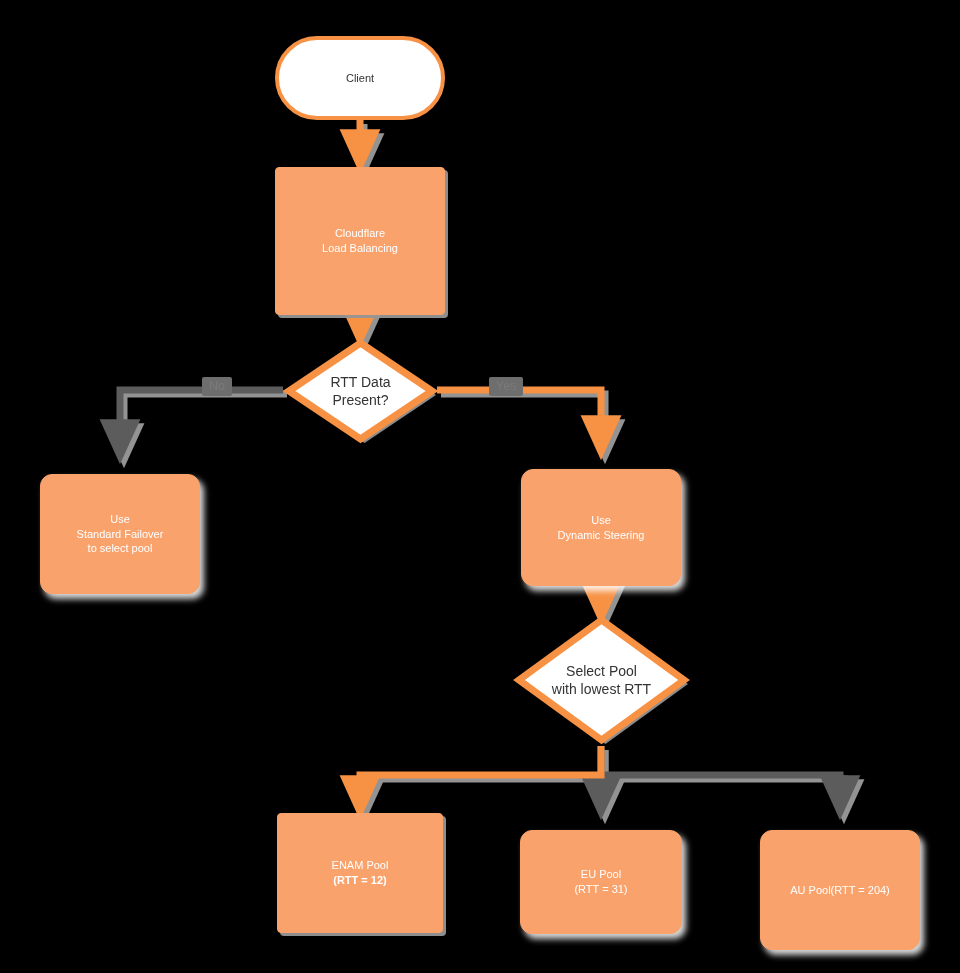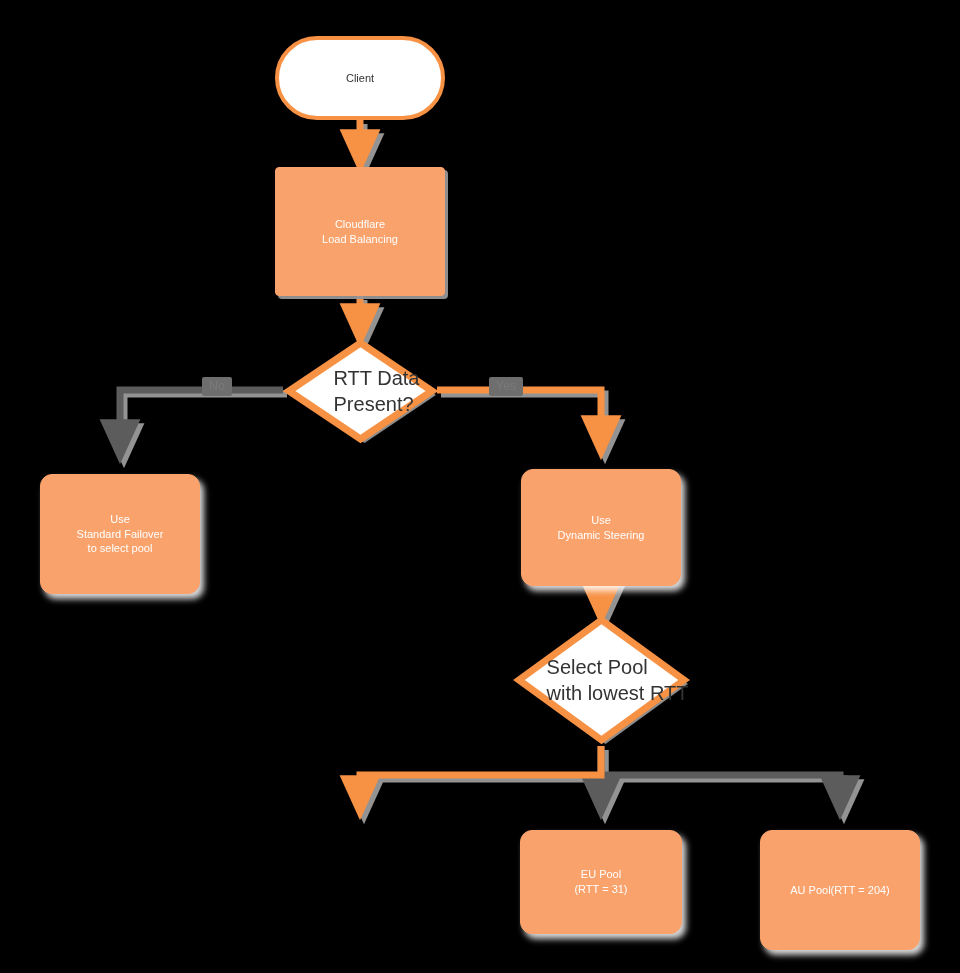--- a/index.html
+++ b/index.html
@@ -54,26 +54,27 @@
     border-radius: 999px;
     border: 4px solid #F79244;
   }
   
   .diamond-wrap {
     position: absolute;
     z-index: 3;
   }
   .diamond-label {
     position: absolute;
-    left: 16px; top: 0;
+    left: 0; top: 0;
     width: 100%; height: 100%;
     display: flex;
     align-items: center;
     justify-content: center;
-    font-size: 20px;
+    text-align: center;
+    font-size: 14px;
     line-height: 1.32;
     color: #333333;
     white-space: pre-line;
     pointer-events: none;
   }
   
   .edge-label {
     position: absolute;
     z-index: 4;
     background: #6E6E6E;
@@ -126,21 +127,21 @@
       <path d="M 437 390 L 601 390 L 601 452" marker-end="url(#arrow-orange)"></path>
       <path d="M 601 570 L 601 618" marker-end="url(#arrow-orange)"></path>
       <path d="M 601 746 L 601 775 L 360 775 L 360 812" marker-end="url(#arrow-orange)"></path>
     </g>
   </svg>
 
   <div class="node node-white stadium" style="left:275px; top:36px; width:170px; height:84px;">
     <span>Client</span>
   </div>
 
-  <div class="node node-fill r-small" style="left:275px; top:167px; width:170px; height:129px;">
+  <div class="node node-fill r-small" style="left:275px; top:167px; width:170px; height:148px;">
     <span>Cloudflare
 Load Balancing</span>
   </div>
 
   <div class="diamond-wrap" style="left:283px; top:336px; width:155px; height:110px;">
     <svg width="155" height="110" viewBox="0 0 155 110">
       <polygon points="77.5,7 149,55 77.5,103 6,55" fill="#9B9B9B" transform="translate(4,4)" opacity="0.9"></polygon>
       <polygon points="77.5,7 149,55 77.5,103 6,55" fill="#FFFFFF" stroke="#F79244" stroke-width="7" stroke-linejoin="miter"></polygon>
     </svg>
     <div class="diamond-label">RTT Data
@@ -160,20 +161,24 @@
 
   <div class="diamond-wrap" style="left:513px; top:614px; width:177px; height:132px;">
     <svg width="177" height="132" viewBox="0 0 177 132">
       <polygon points="88.5,6 171,66 88.5,126 6,66" fill="#9B9B9B" transform="translate(4,4)" opacity="0.9"></polygon>
       <polygon points="88.5,6 171,66 88.5,126 6,66" fill="#FFFFFF" stroke="#F79244" stroke-width="7" stroke-linejoin="miter"></polygon>
     </svg>
     <div class="diamond-label">Select Pool
 with lowest RTT</div>
   </div>
 
+  <div class="node node-fill r-small" style="left:277px; top:813px; width:166px; height:120px; flex-direction:column;">
+    <span>ENAM Pool</span>
+    <span class="bold">(RTT = 12)</span>
+  </div>
 
   <div class="node node-fill r-large soft-shadow" style="left:520px; top:814px; width:162px; height:104px; flex-direction:column;">
     <span>EU Pool</span>
     <span>(RTT = 31)</span>
   </div>
 
   <div class="node node-fill r-large soft-shadow" style="left:760px; top:814px; width:160px; height:120px; flex-direction:row;">
     <span>AU Pool</span>
     <span>(RTT = 204)</span>
   </div>

